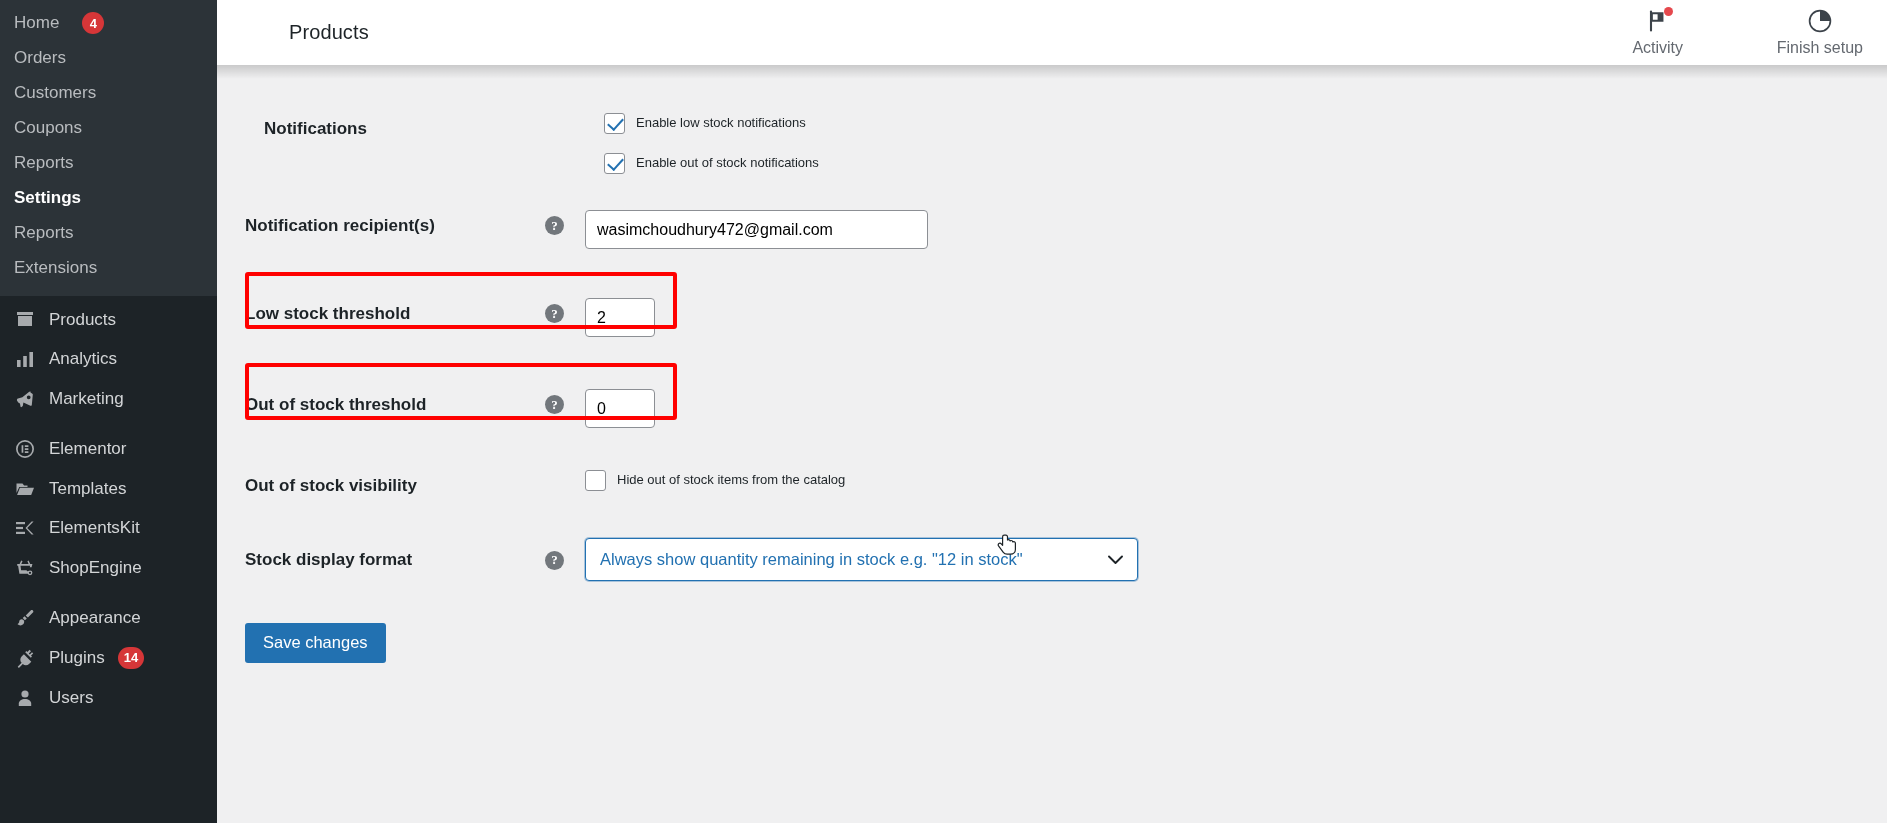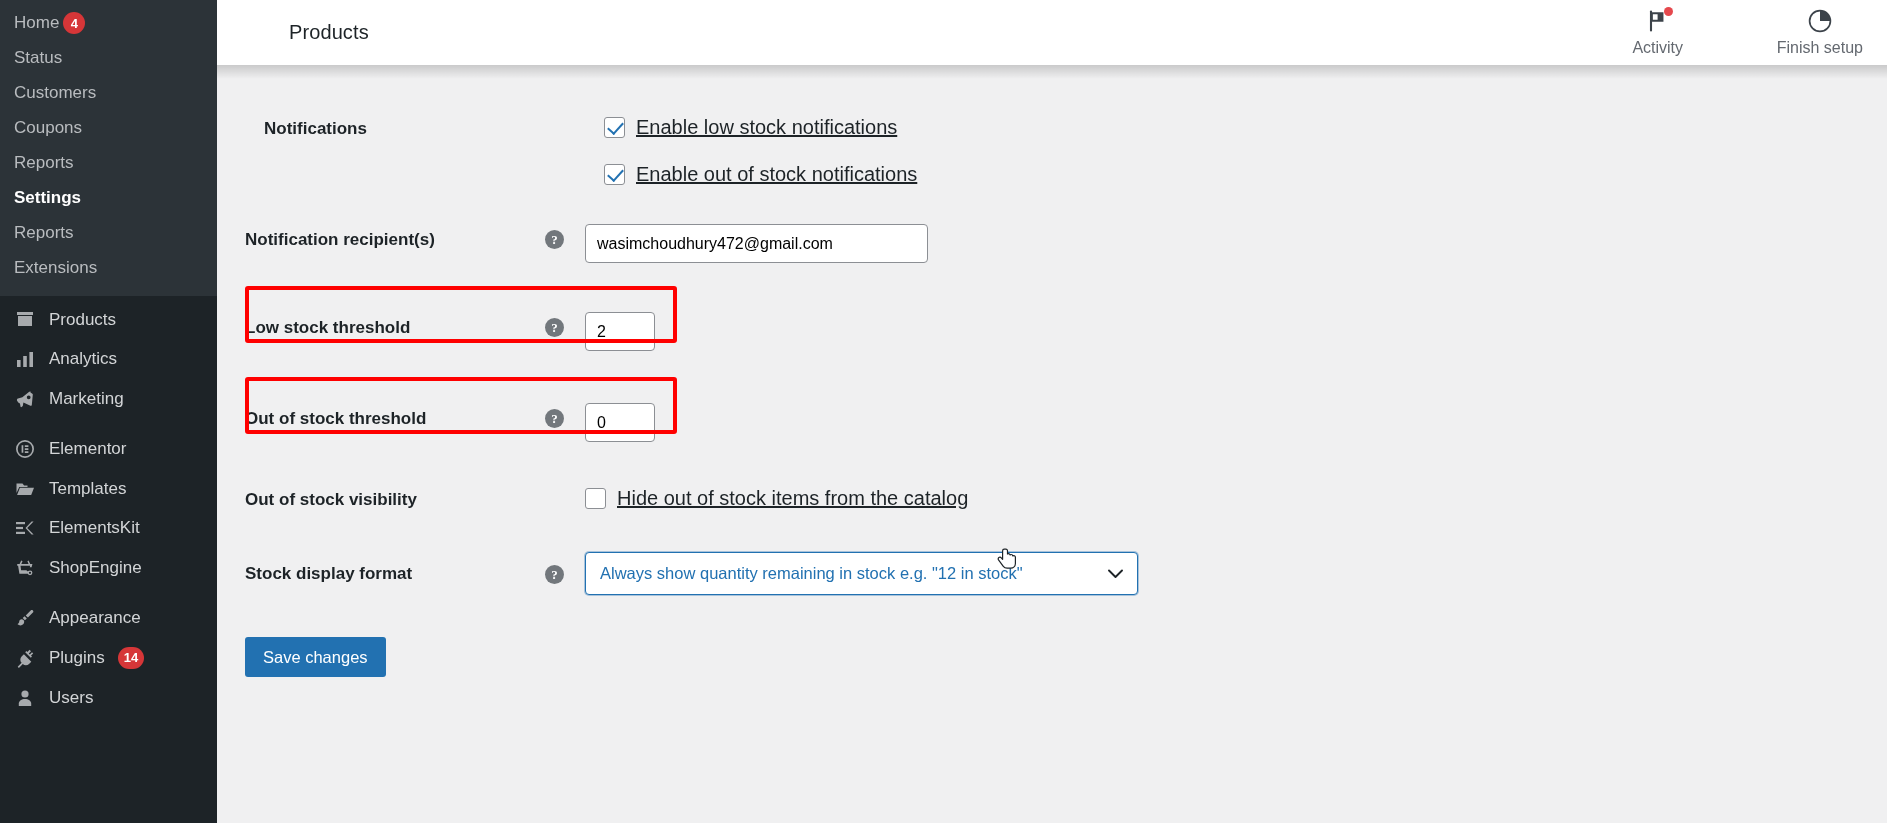--- a/index.html
+++ b/index.html
@@ -12,21 +12,21 @@
   .app { position: relative; width: 1887px; height: 823px; display: flex; }
 
   
   .sidebar {
     width: 217px; height: 823px; flex: 0 0 217px;
     background: #1d2327; color: #c3c4c7;
     position: relative; overflow: hidden;
   }
   .submenu-block { background: #2c3338; padding: 6px 0 10px 0; }
   .submenu-item {
-    display: flex; align-items: center; gap: 4px;
+    display: flex; align-items: center; gap: 23px;
     padding: 6px 0 6px 14px;
     font-size: 17px; color: #b9bcbf; line-height: 1.35;
     cursor: pointer; white-space: nowrap;
   }
   .submenu-item.current { color: #fff; font-weight: bold; }
   .badge {
     display: inline-flex; align-items: center; justify-content: center;
     min-width: 22px; height: 22px; padding: 0 6px;
     background: #d63638; color: #fff;
     border-radius: 11px; font-size: 13px; font-weight: 600;
@@ -116,21 +116,21 @@
     width: 21px; height: 21px; flex: 0 0 21px;
     border: 1px solid #8c8f94; border-radius: 3px;
     background: #fff; position: relative; cursor: pointer;
   }
   .cbox.checked::after {
     content: ""; position: absolute;
     left: 6px; top: 1px; width: 7px; height: 13px;
     border: solid #2271b1; border-width: 0 2.6px 2.6px 0;
     transform: rotate(42deg);
   }
-  .check-label { font-size: 20px; color: #1d2327; line-height: 1.4; text-decoration: underline; }
+  .check-label { font-size: 13px; color: #1d2327; line-height: 1.4; }
 
   .txt-input {
     height: 39px; border: 1px solid #8c8f94; border-radius: 4px;
     background: #fff; font-size: 16px; color: #000000;
     padding: 0 11px; font-family: "Liberation Sans", sans-serif;
     outline: none;
   }
   .txt-input.email { width: 343px; }
   .txt-input.num { width: 70px; }
 
@@ -169,21 +169,21 @@
 <div class="app">
 
   <nav class="sidebar">
 
     <div class="submenu-block">
       <div class="submenu-item">
         <span>Home</span>
         <span class="badge">4</span>
       </div>
       <div class="submenu-item">
-        <span>Status</span>
+        <span>Orders</span>
       </div>
       <div class="submenu-item">
         <span>Customers</span>
       </div>
       <div class="submenu-item">
         <span>Coupons</span>
       </div>
       <div class="submenu-item">
         <span>Reports</span>
       </div>

